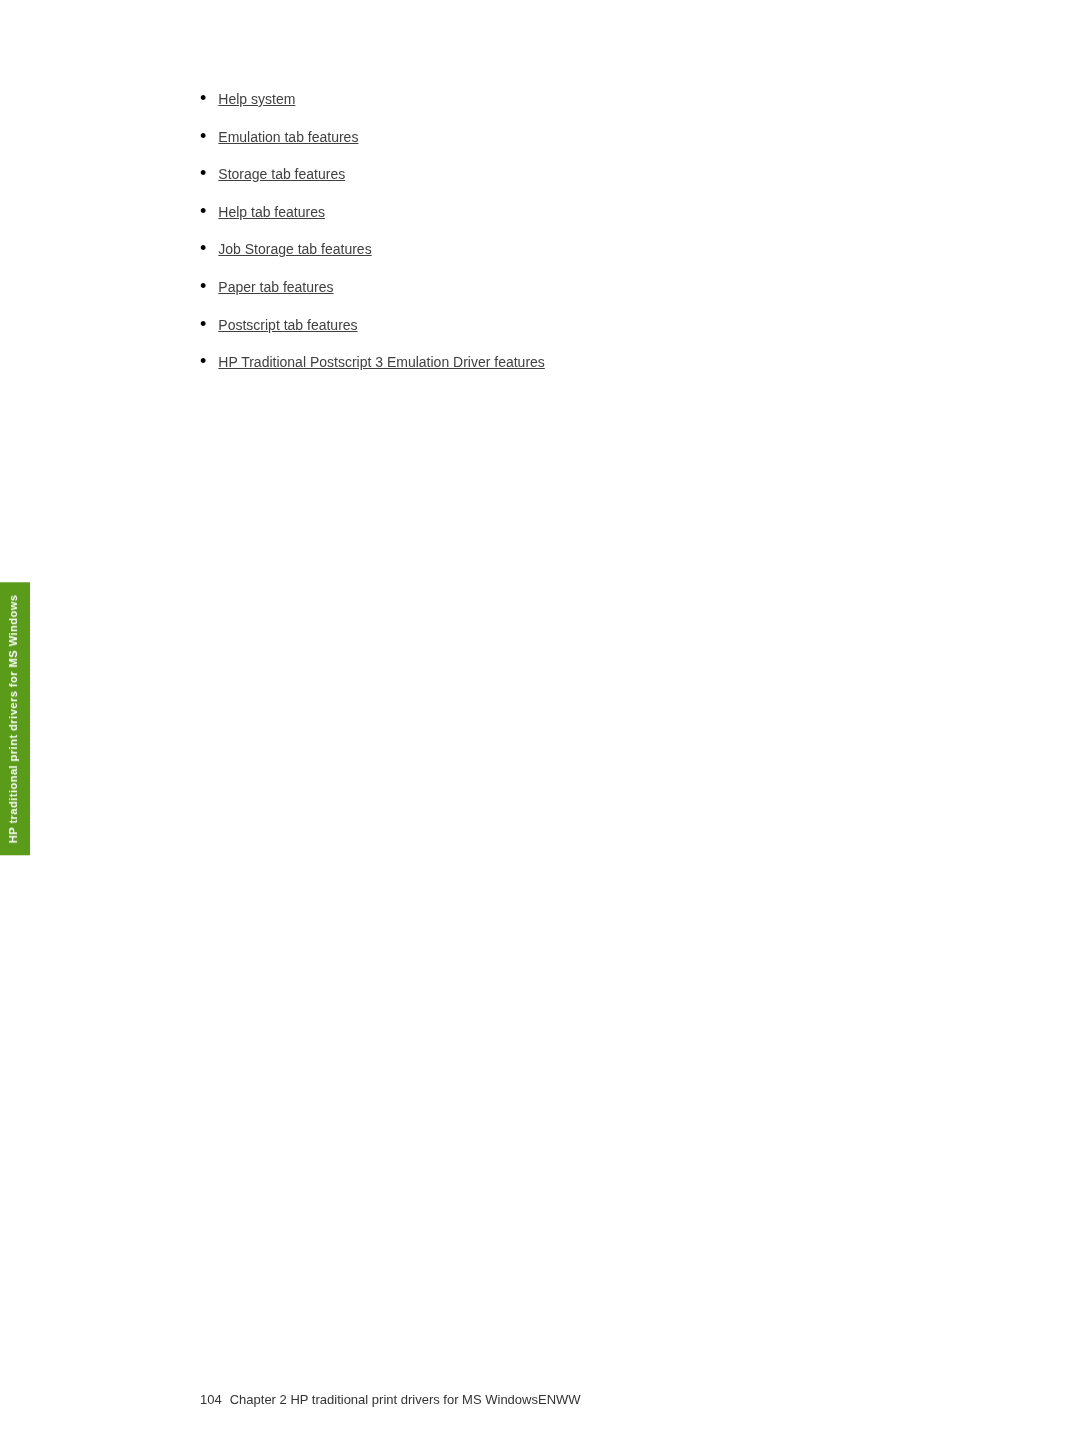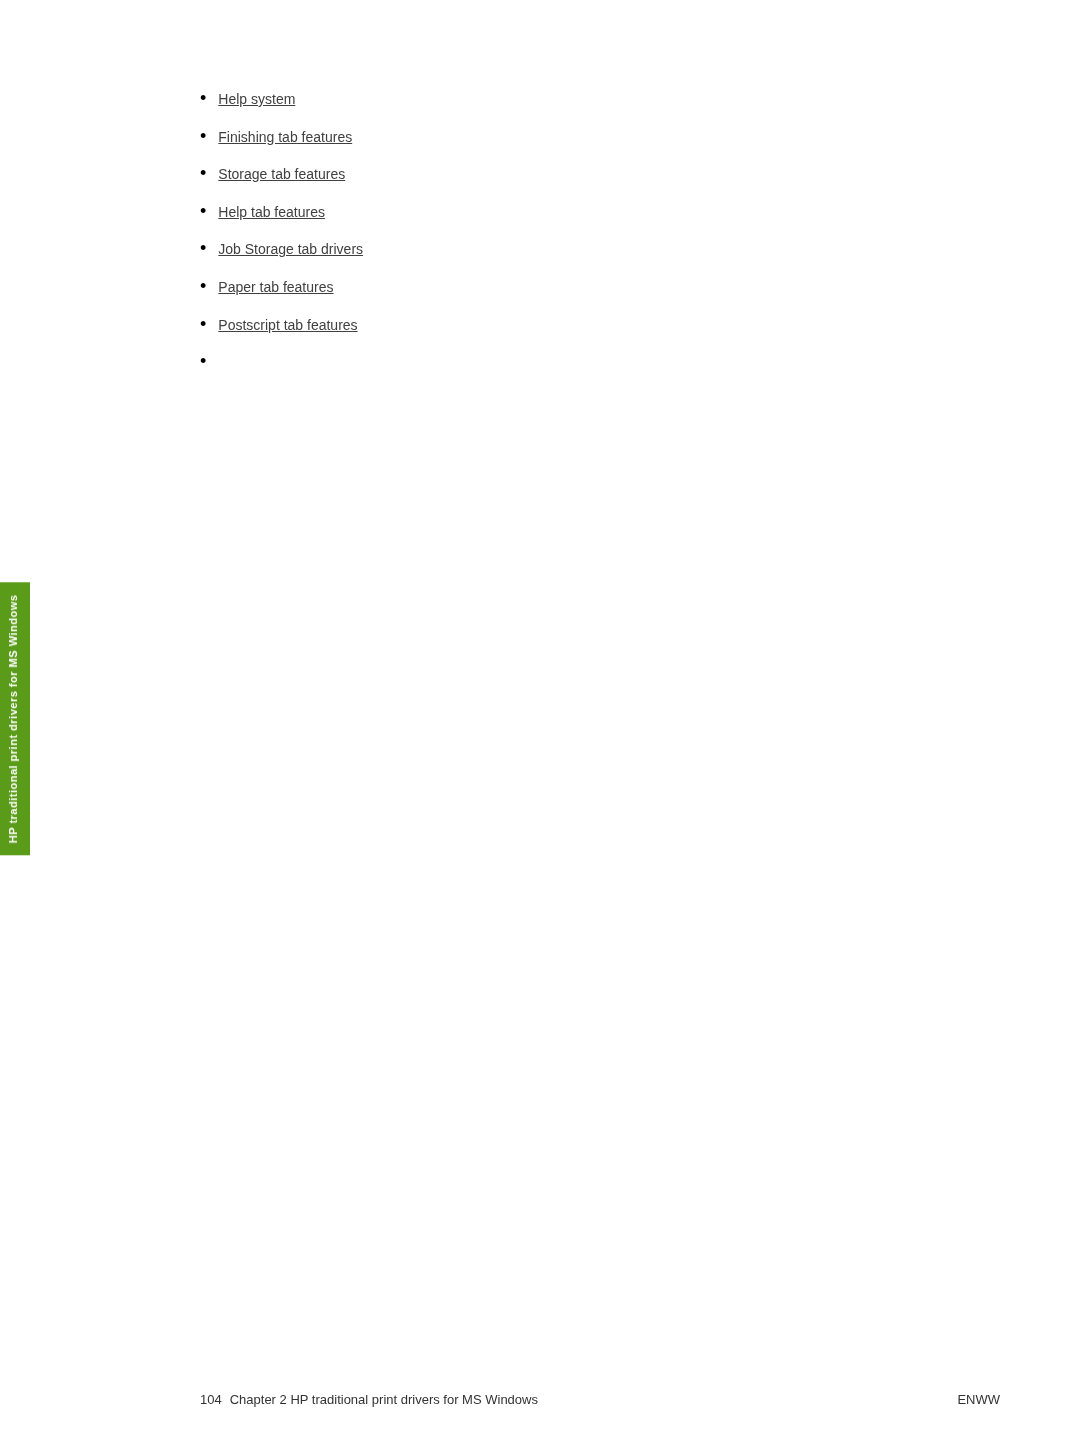--- a/index.html
+++ b/index.html
@@ -71,21 +71,21 @@
       letter-spacing: 0.5px;
     }
 
     
     .footer {
       position: absolute;
       bottom: 30px;
       left: 0;
       right: 0;
       display: flex;
-      justify-content: space-between;
+      justify-content: flex-start;
       align-items: center;
       padding: 0 80px 0 200px;
       font-size: 13px;
       color: #333333;
     }
 
     .footer-left {
       display: flex;
       gap: 8px;
     }
@@ -109,44 +109,45 @@
 
 <div class="main-content">
   <ul class="list-container" id="nav-list">
 
   <li>
         <span class="bullet">•</span>
         <a class="list-link" href="#">Help system</a>
       </li>
       <li>
         <span class="bullet">•</span>
-        <a class="list-link" href="#">Finishing tab features</a>
+        <a class="list-link" href="#">Emulation tab features</a>
       </li>
       <li>
         <span class="bullet">•</span>
         <a class="list-link" href="#">Storage tab features</a>
       </li>
       <li>
         <span class="bullet">•</span>
         <a class="list-link" href="#">Help tab features</a>
       </li>
       <li>
         <span class="bullet">•</span>
-        <a class="list-link" href="#">Job Storage tab drivers</a>
+        <a class="list-link" href="#">Job Storage tab features</a>
       </li>
       <li>
         <span class="bullet">•</span>
         <a class="list-link" href="#">Paper tab features</a>
       </li>
       <li>
         <span class="bullet">•</span>
         <a class="list-link" href="#">Postscript tab features</a>
       </li>
       <li>
         <span class="bullet">•</span>
+        <a class="list-link" href="#">HP Traditional Postscript 3 Emulation Driver features</a>
       </li>
     </ul>
 </div>
 
 <div class="footer">
   <div class="footer-left">
     <span class="footer-page-num">104</span>
     <span class="footer-chapter">Chapter 2   HP traditional print drivers for MS Windows</span>
   </div>
   <div class="footer-right">ENWW</div>

